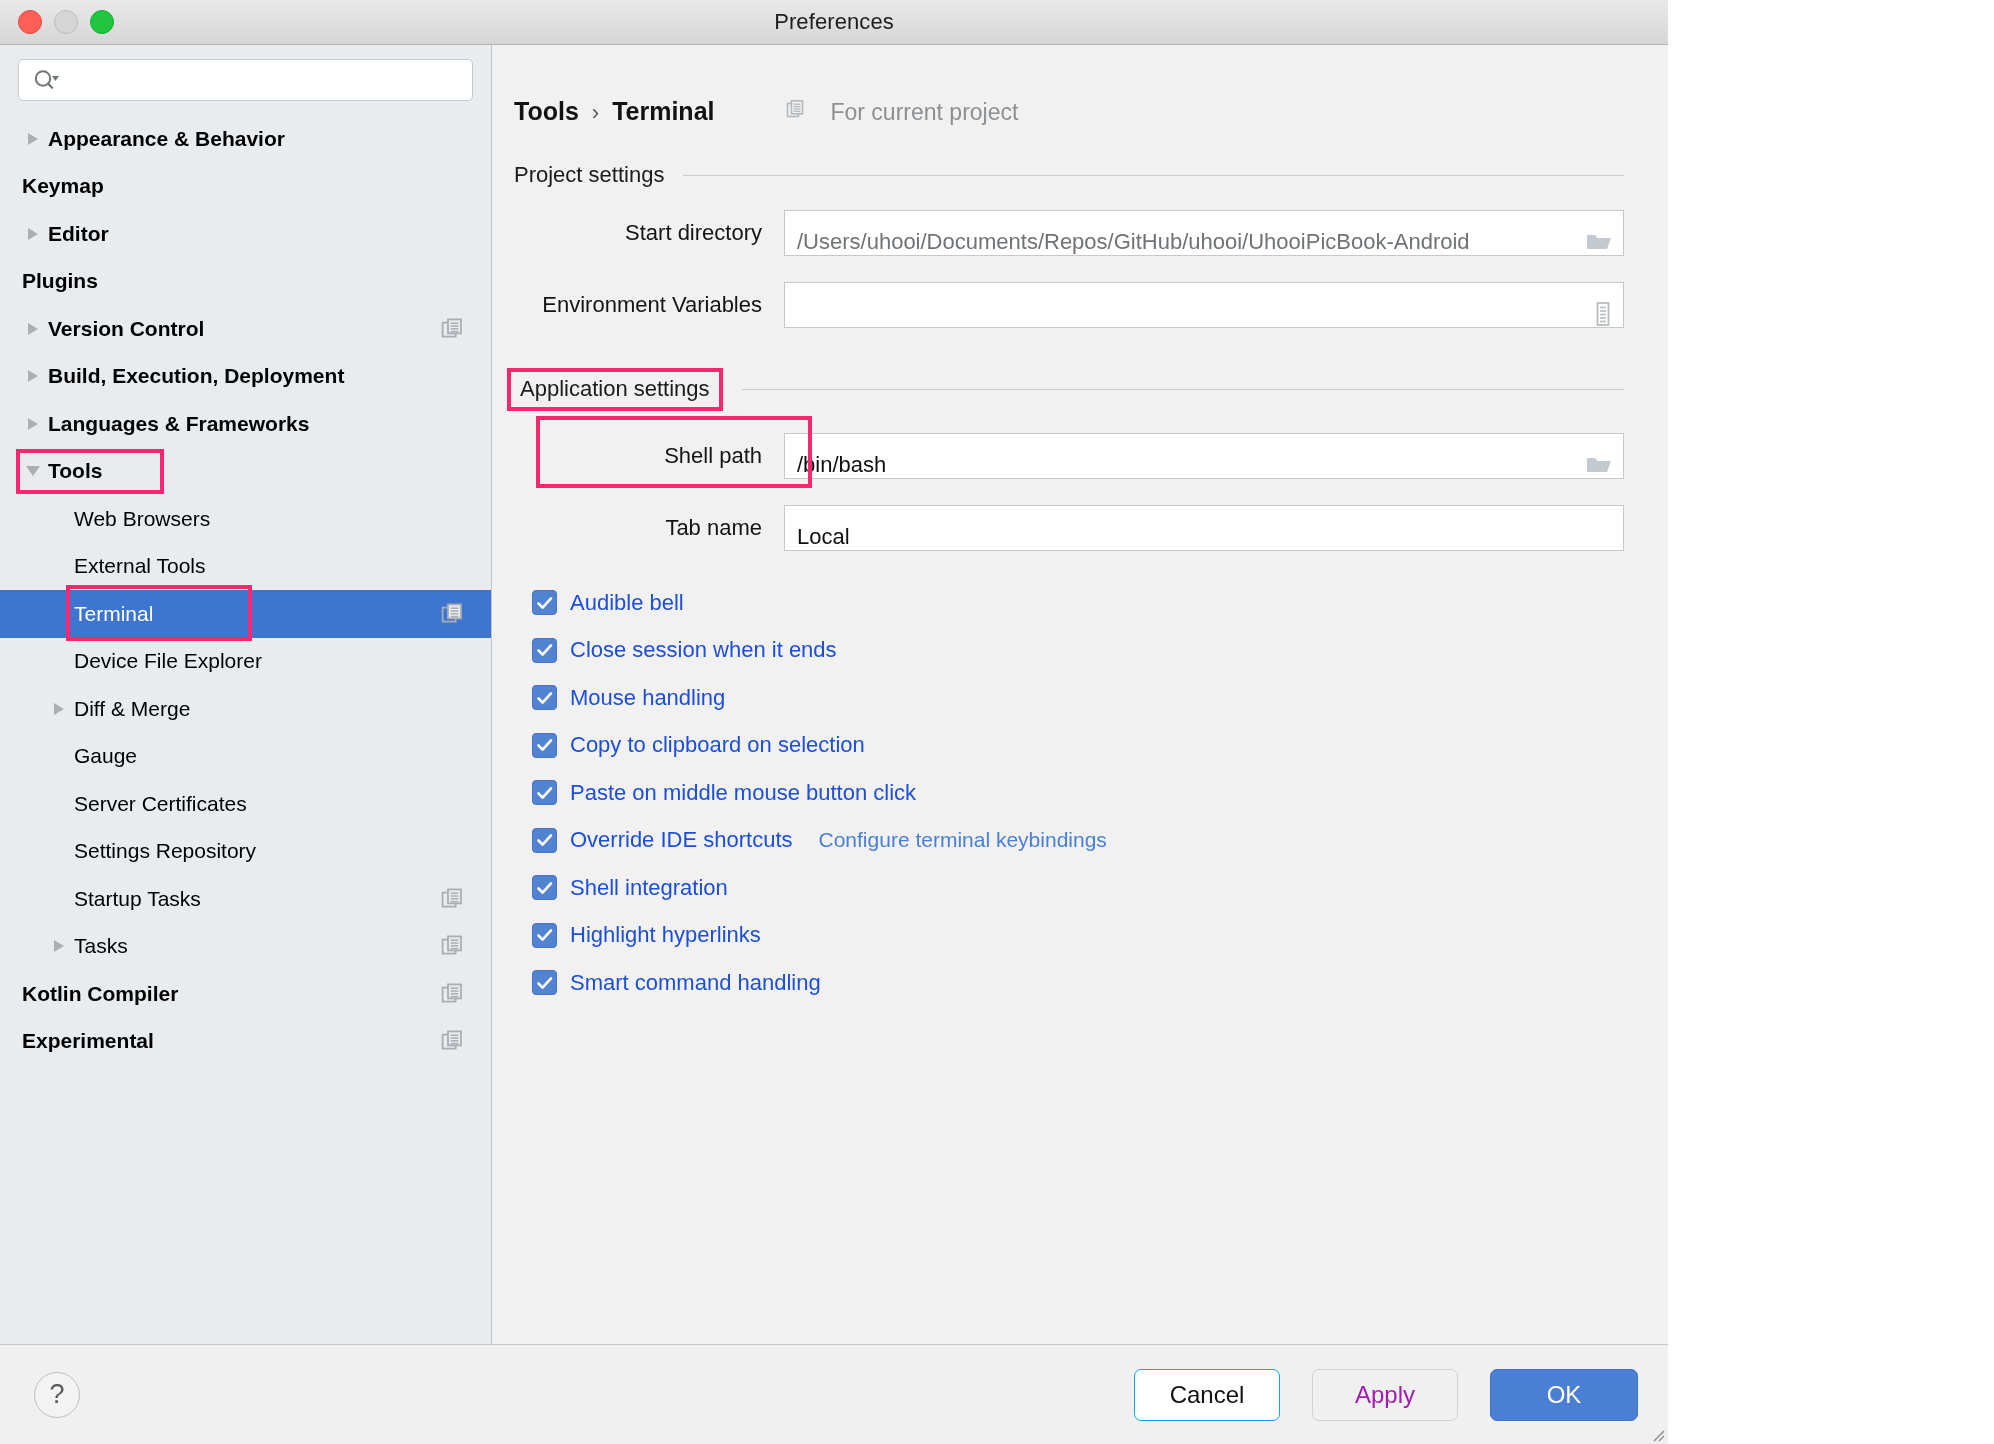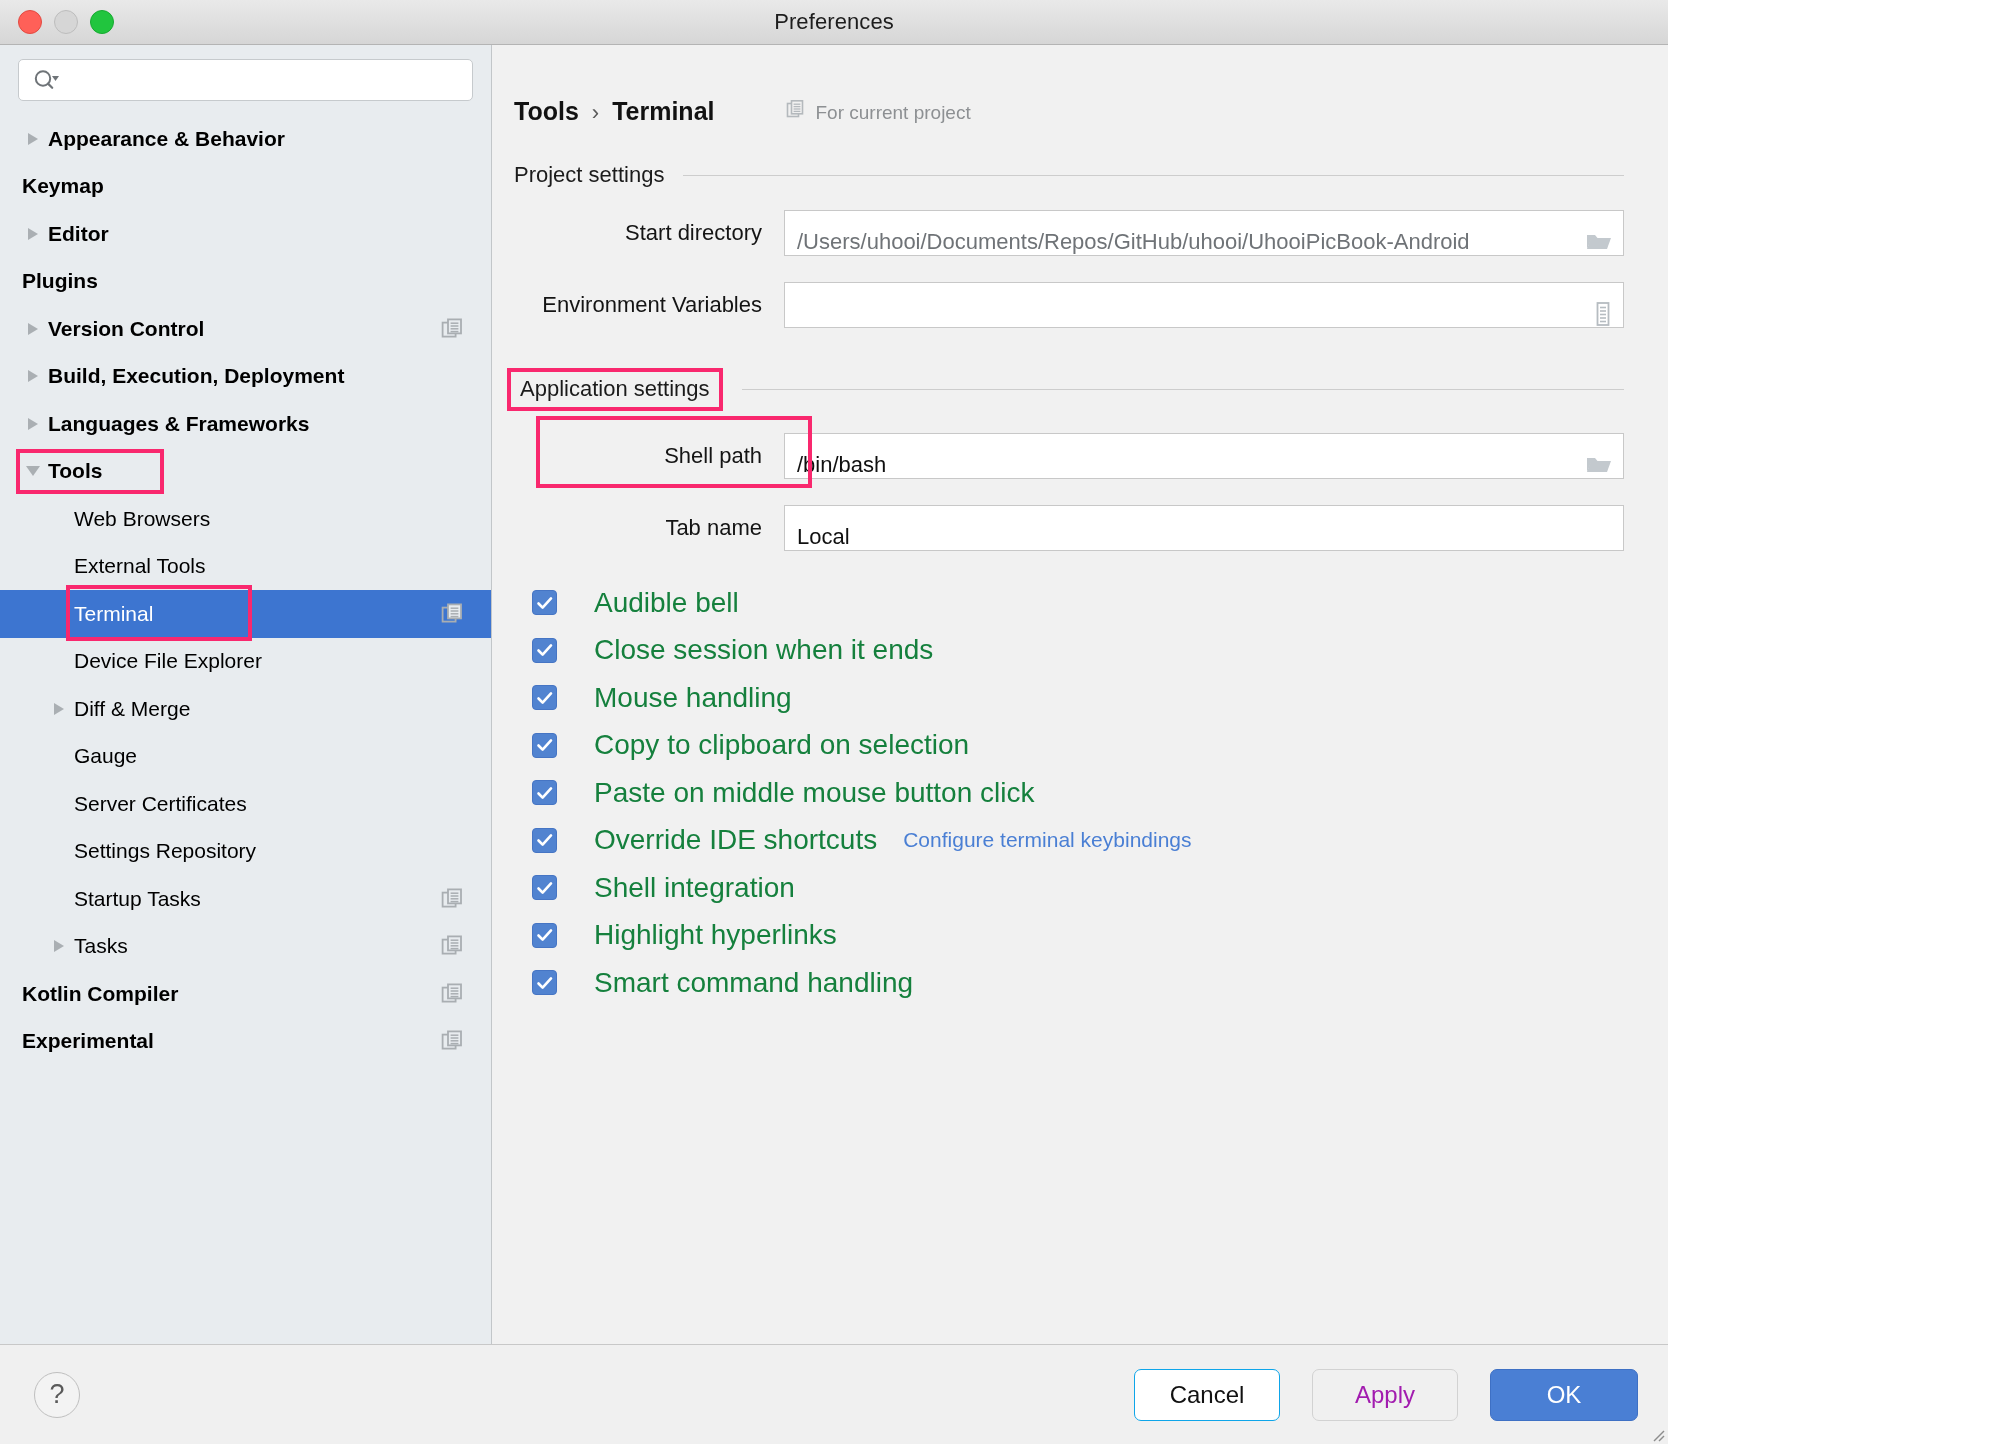--- a/index.html
+++ b/index.html
@@ -145,23 +145,23 @@
     color: #121212;
   }
   .crumb-sep {
     font-size: 22px;
     color: #5a5a5a;
     padding: 0 13px;
   }
   .for-project {
     display: flex;
     align-items: center;
-    gap: 9px;
+    gap: 24px;
     margin-left: 72px;
-    font-size: 19px;
+    font-size: 23px;
     color: #8d9093;
   }
 
   .section-head {
     display: flex;
     align-items: center;
     margin: 36px 44px 0 22px;
     gap: 7px;
   }
   .section-head .sec-title {
@@ -252,24 +252,23 @@
     flex: 0 0 25px;
     background: #5183d0;
     border: 1px solid #4675c4;
     border-radius: 4px;
     display: flex;
     align-items: center;
     justify-content: center;
     margin-right: 13px;
   }
   .check-row .ctext {
-    font-size: 28px;
-    color: #15803d;
+    font-size: 22px;
+    color: #1d4ed8;
     white-space: nowrap;
-    margin-left: 24px;
   }
   .link {
     font-size: 21px;
     color: #4a7fd4;
     margin-left: 26px;
     white-space: nowrap;
     cursor: pointer;
   }
 
   

